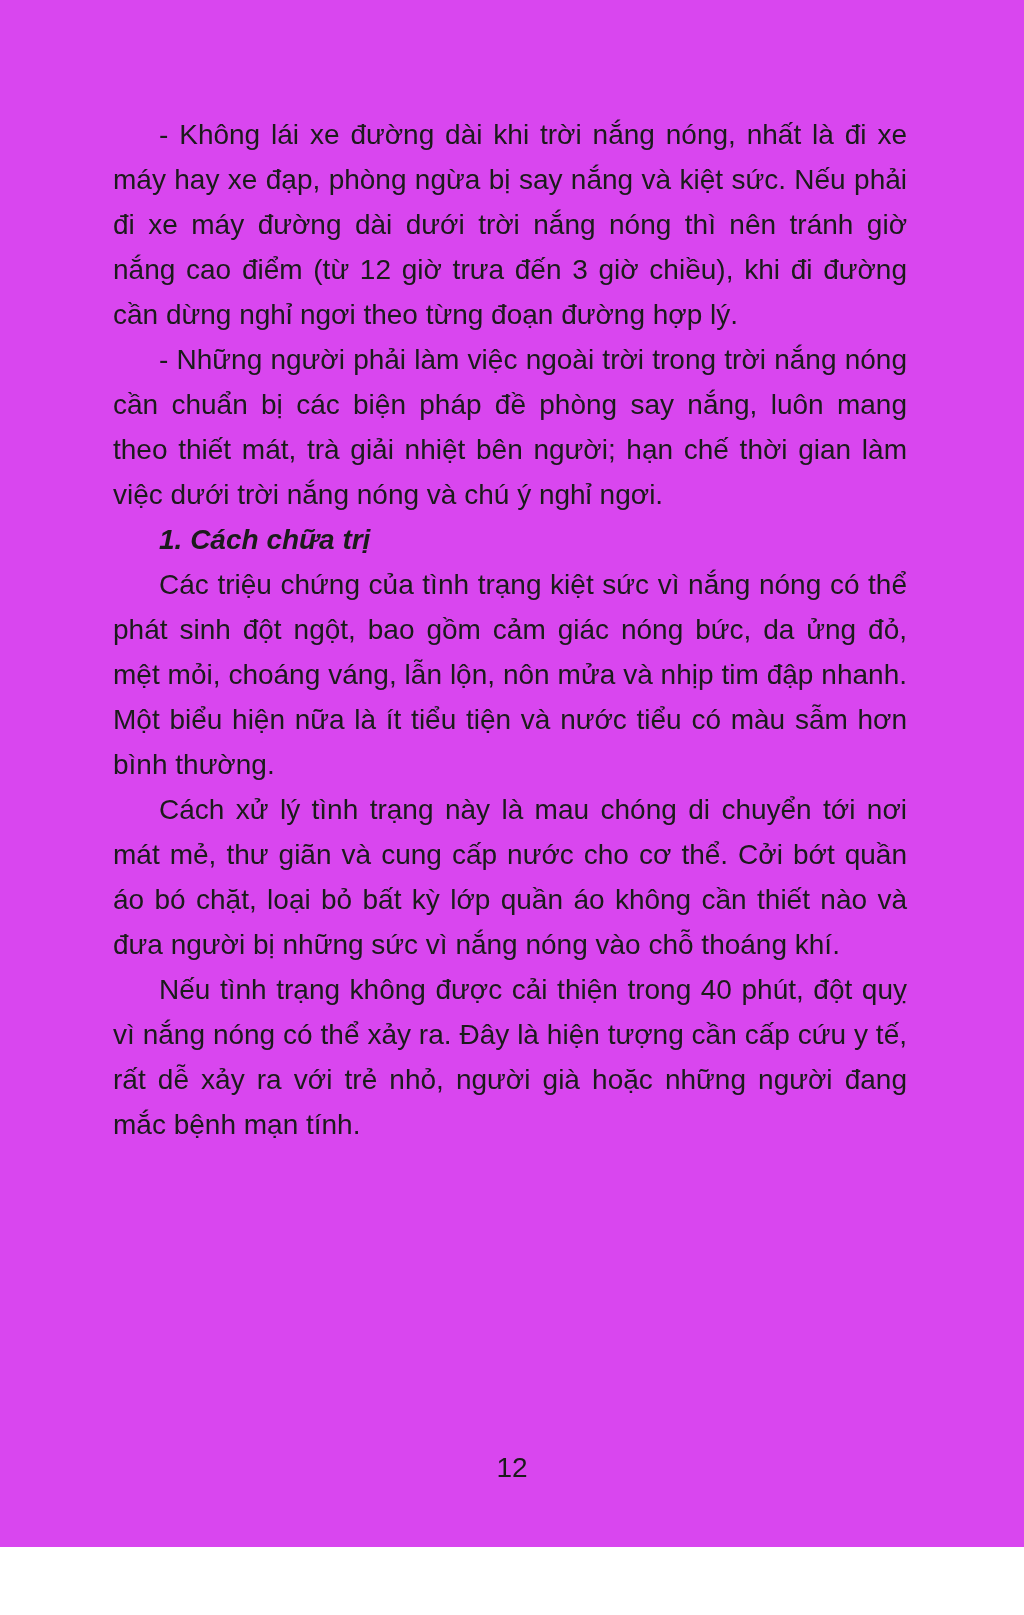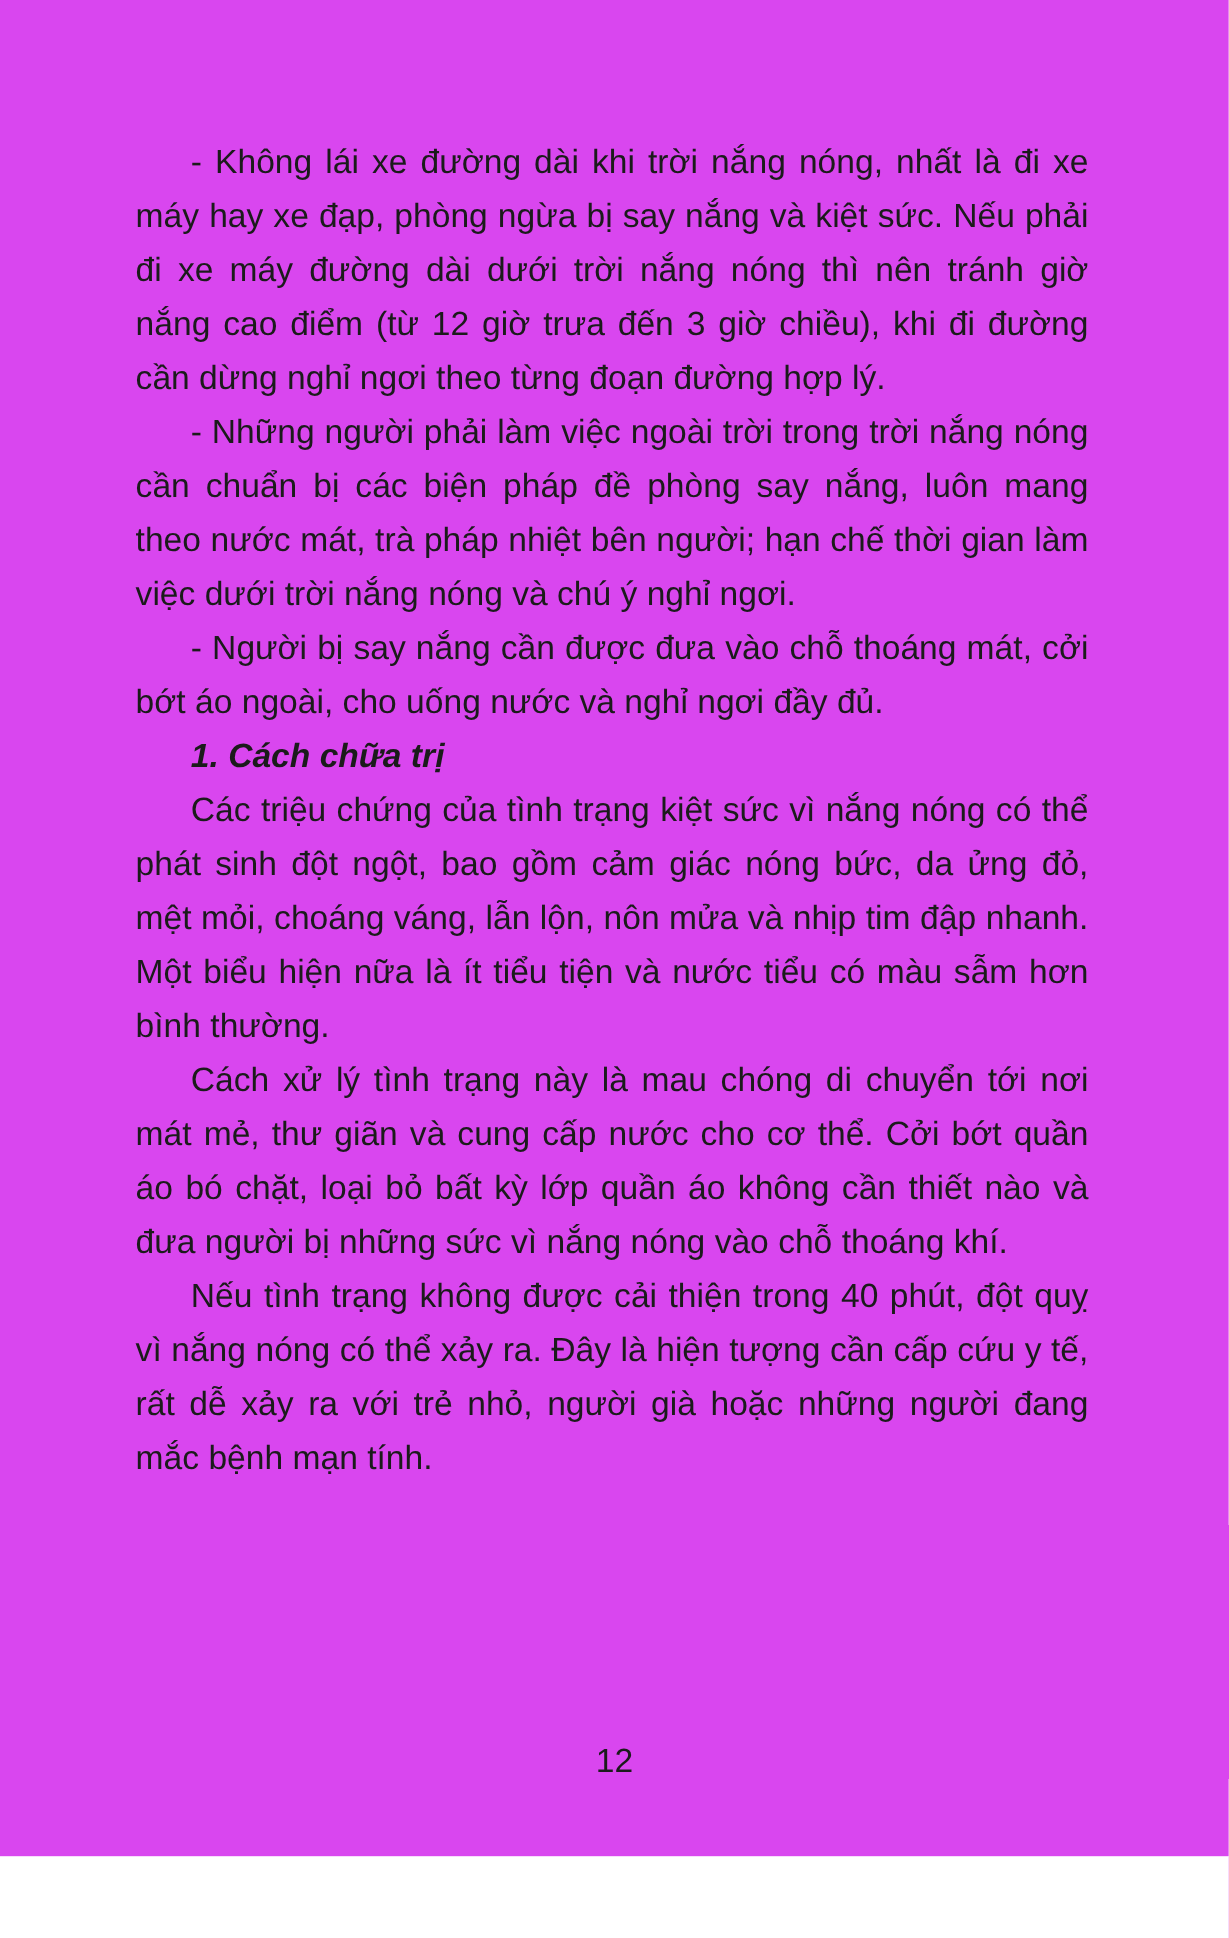--- a/index.html
+++ b/index.html
@@ -48,21 +48,20 @@
     line-height: 40px;
     color: #1b1b1b;
   }
 </style>
 </head>
 <body>
 
 <div class="page">
   <div class="body-text">
     <p>- Không lái xe đường dài khi trời nắng nóng, nhất là đi xe máy hay xe đạp, phòng ngừa bị say nắng và kiệt sức. Nếu phải đi xe máy đường dài dưới trời nắng nóng thì nên tránh giờ nắng cao điểm (từ 12 giờ trưa đến 3 giờ chiều), khi đi đường cần dừng nghỉ ngơi theo từng đoạn đường hợp lý.</p>
-    <p>- Những người phải làm việc ngoài trời trong trời nắng nóng cần chuẩn bị các biện pháp đề phòng say nắng, luôn mang theo nước mát, trà pháp nhiệt bên người; hạn chế thời gian làm việc dưới trời nắng nóng và chú ý nghỉ ngơi.</p>
-    <p>- Người bị say nắng cần được đưa vào chỗ thoáng mát, cởi bớt áo ngoài, cho uống nước và nghỉ ngơi đầy đủ.</p>
+    <p>- Những người phải làm việc ngoài trời trong trời nắng nóng cần chuẩn bị các biện pháp đề phòng say nắng, luôn mang theo thiết mát, trà giải nhiệt bên người; hạn chế thời gian làm việc dưới trời nắng nóng và chú ý nghỉ ngơi.</p>
     <h2 class="section-heading">1. Cách chữa trị</h2>
     <p>Các triệu chứng của tình trạng kiệt sức vì nắng nóng có thể phát sinh đột ngột, bao gồm cảm giác nóng bức, da ửng đỏ, mệt mỏi, choáng váng, lẫn lộn, nôn mửa và nhịp tim đập nhanh. Một biểu hiện nữa là ít tiểu tiện và nước tiểu có màu sẫm hơn bình thường.</p>
     <p>Cách xử lý tình trạng này là mau chóng di chuyển tới nơi mát mẻ, thư giãn và cung cấp nước cho cơ thể. Cởi bớt quần áo bó chặt, loại bỏ bất kỳ lớp quần áo không cần thiết nào và đưa người bị những sức vì nắng nóng vào chỗ thoáng khí.</p>
     <p>Nếu tình trạng không được cải thiện trong 40 phút, đột quỵ vì nắng nóng có thể xảy ra. Đây là hiện tượng cần cấp cứu y tế, rất dễ xảy ra với trẻ nhỏ, người già hoặc những người đang mắc bệnh mạn tính.</p>
   </div>
   <div class="page-number">12</div>
 </div>
 
 </body></html>

